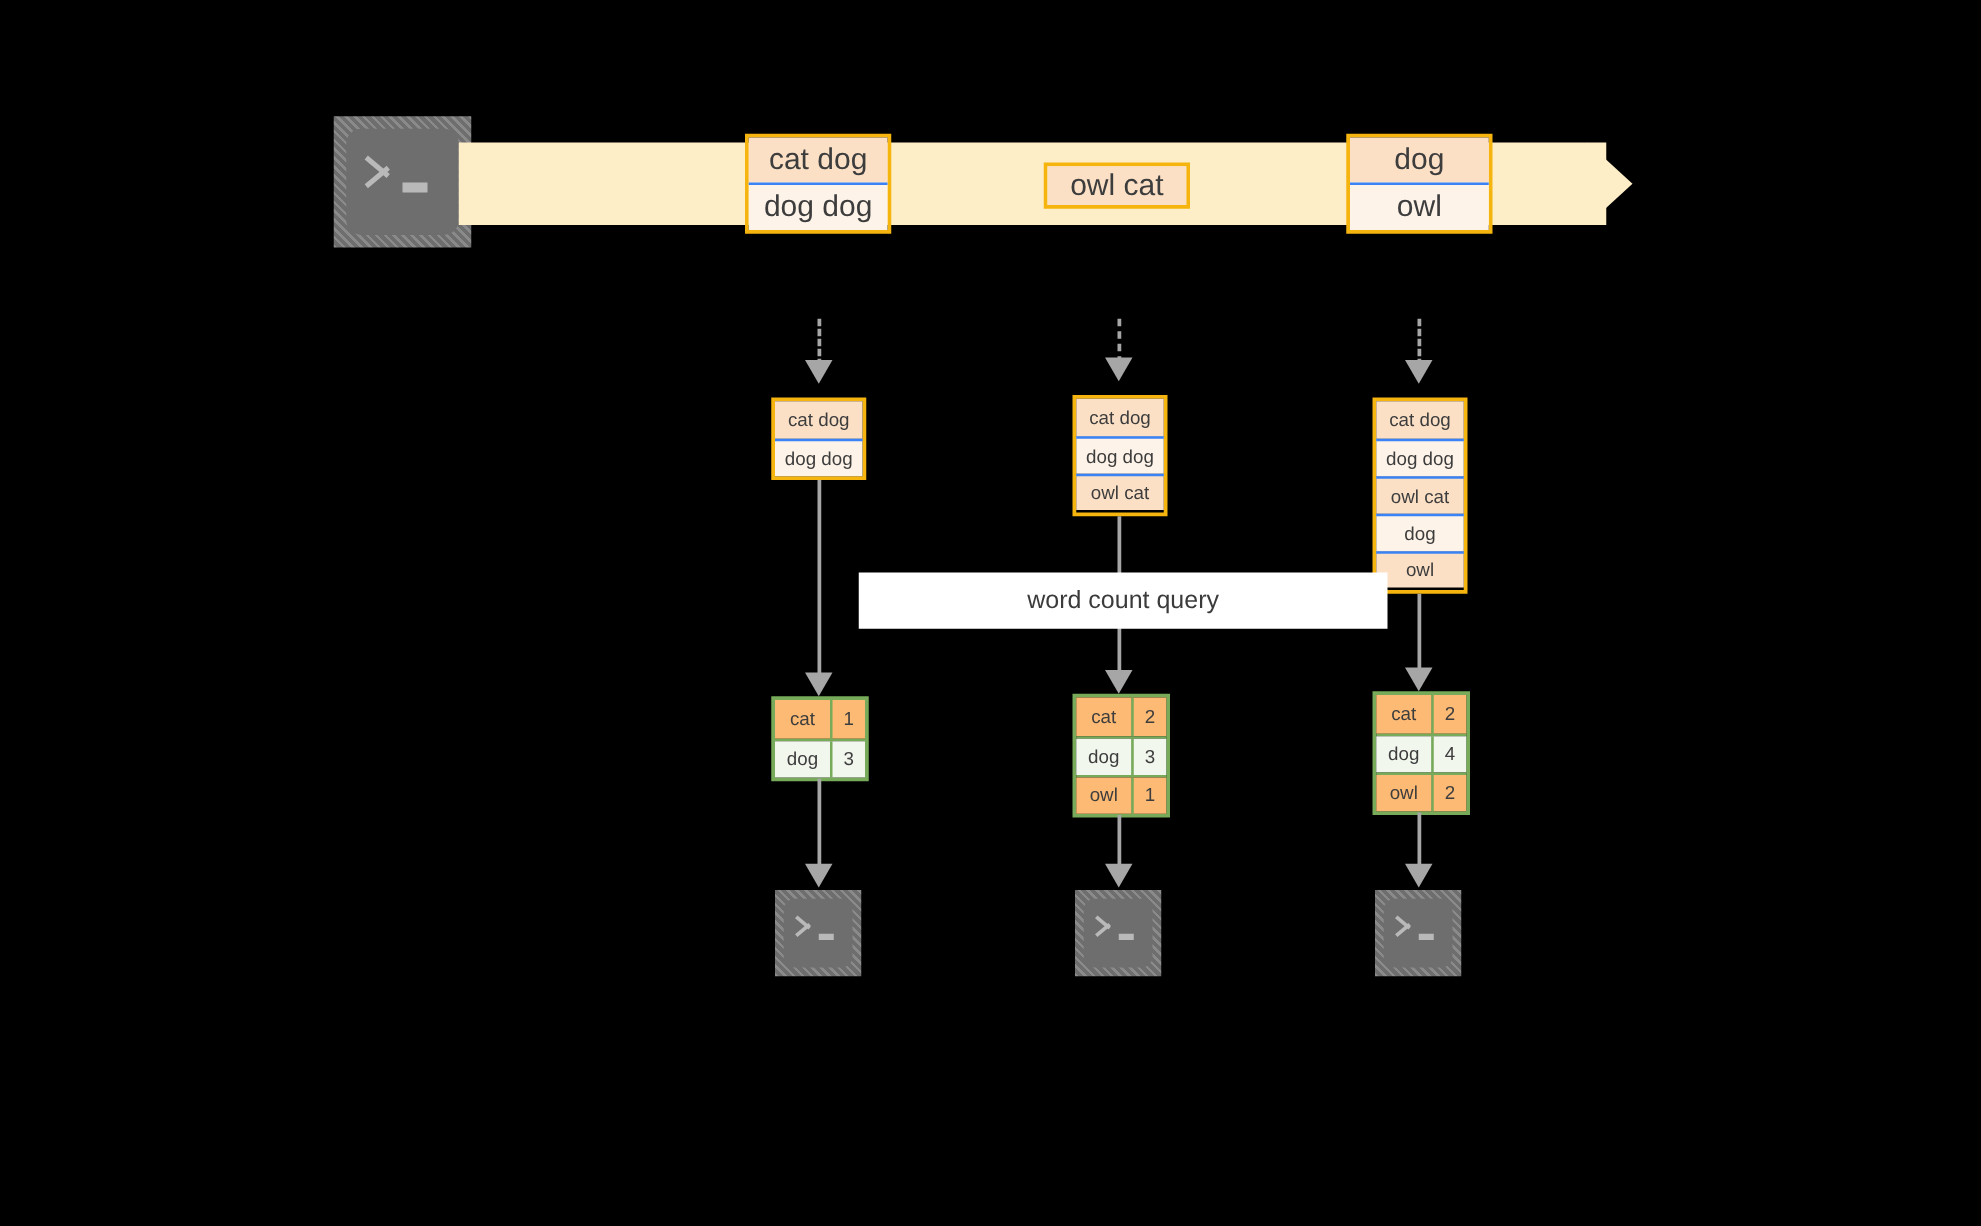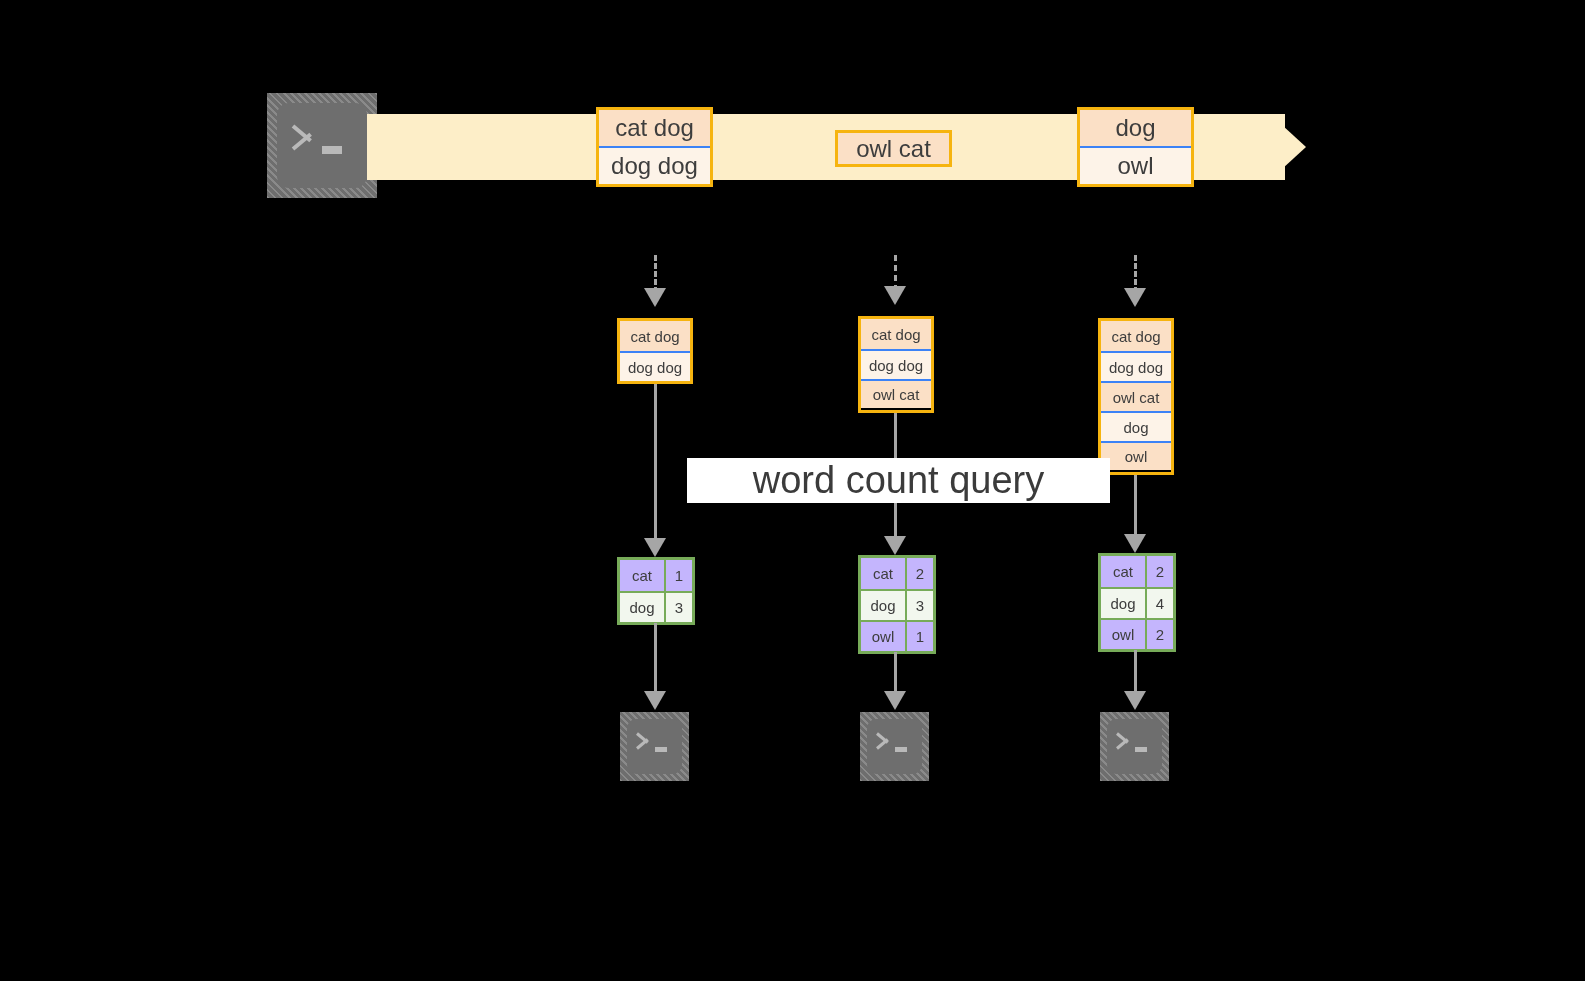--- a/index.html
+++ b/index.html
@@ -138,21 +138,21 @@
     align-items: center;
     justify-content: center;
     font-size: 15px;
     color: #3d3d3d;
   }
   .table .tc.word { width: 44px; }
   .table .tc.count {
     width: 28px;
     border-left: 2px solid #77ab59;
   }
-  .table .trow.shade-a .tc { background: #c4b5fd; }
+  .table .trow.shade-a .tc { background: #fdba74; }
   .table .trow.shade-b .tc { background: #f2f7ee; }
 
   
   .varrow {
     position: absolute;
     width: 3px;
     background: #a6a6a6;
   }
   .varrow.dashed {
     background: transparent;
@@ -170,21 +170,21 @@
 
   
   .query-label {
     position: absolute;
     background: #ffffff;
     display: flex;
     align-items: center;
     justify-content: center;
   }
   .query-label span {
-    font-size: 38px;
+    font-size: 20px;
     color: #3b3b3b;
     white-space: nowrap;
   }
 </style>
 </head>
 <body>
 
 <div id="stage">
 
   <div class="terminal" style="left:267px; top:93px; width:110px; height:105px;">

